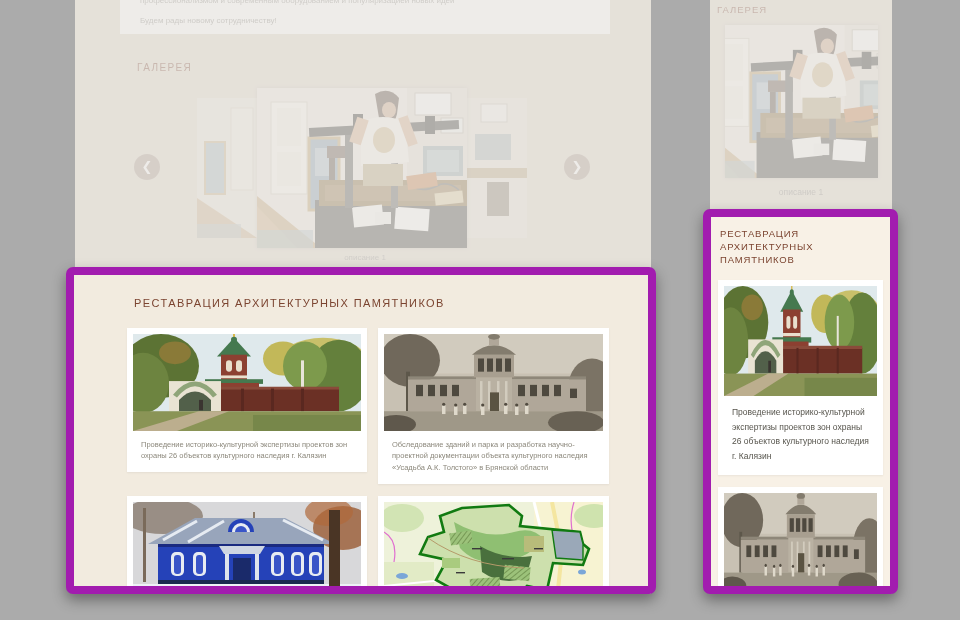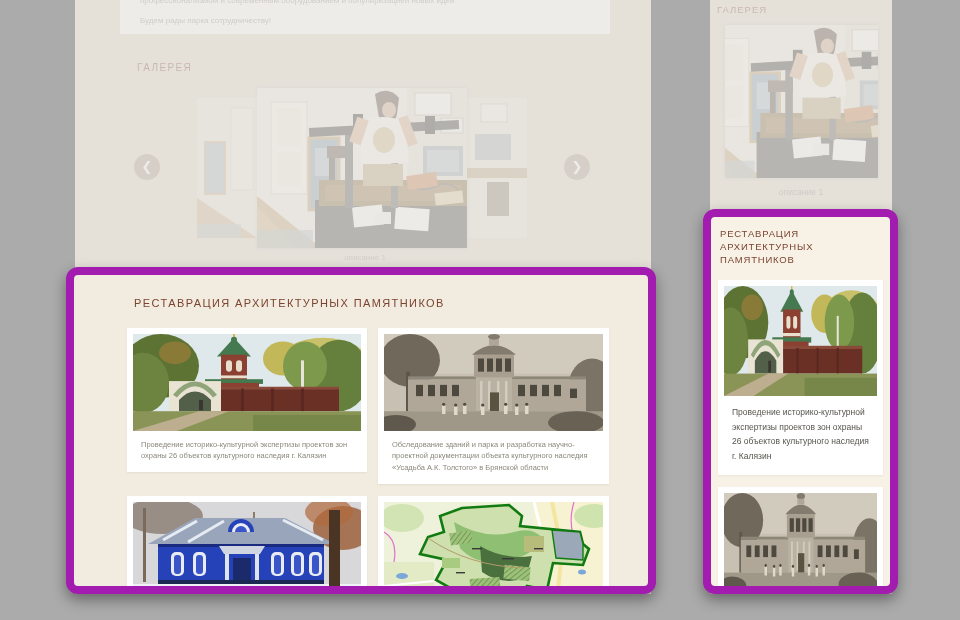--- a/index.html
+++ b/index.html
@@ -37,21 +37,21 @@
   .slide-main{left:137px;top:0;width:210px;height:160px;z-index:2;box-shadow:0 0 4px rgba(0,0,0,.15);}
   .nav-arrow{
     width:26px;height:26px;border-radius:50%;background:#a9988a;color:#fff;
     font-size:13px;line-height:26px;text-align:center;top:66px;z-index:3;
     font-family:"DejaVu Sans",sans-serif;
   }
   .d-gallery-caption{left:45px;top:253px;width:490px;text-align:center;font-size:8px;color:#97948c;}
   
   .hl-frame{
     box-sizing:border-box;background:#f2ebdf;border:8px solid #a21caf;
-    border-radius:12px;overflow:hidden;z-index:10;
+    border-radius:7px;overflow:hidden;z-index:10;
     box-shadow:0 6px 14px rgba(0,0,0,.38);
   }
   .frame-desktop{left:66px;top:267px;width:590px;height:327px;}
   .frame-desktop .sec-heading{margin:21px 0 0 60px;}
   .card-grid{display:flex;gap:11px;margin:17px 0 0 53px;align-items:flex-start;}
   .card-grid.row2{margin-top:12px;}
   .photo-card{background:#fff;padding:6px 6px 0 6px;box-shadow:0 1px 2px rgba(0,0,0,.06);}
   .photo-card.w1{width:228px;}
   .photo-card.w2{width:219px;}
   .photo-card .ph{width:100%;height:97px;overflow:hidden;}
@@ -301,21 +301,21 @@
         <rect x="72" y="70" width="9" height="1.4"></rect>
           <rect x="150" y="46" width="9" height="1.4"></rect>
       </g>
     </symbol>
   </defs>
 </svg>
 
 <div class="abs page-desktop">
   <div class="abs intro-block">
     <div class="intro-line1">профессионализмом и современным оборудованием и популяризацией новых идей</div>
-    <div class="intro-line2">Будем рады парка сотрудничеству!</div>
+    <div class="intro-line2">Будем рады новому сотрудничеству!</div>
   </div>
 
   <div class="abs sec-heading d-gallery-heading">ГАЛЕРЕЯ</div>
 
   <div class="abs carousel">
     <div class="abs slide-side" style="left:77px;">
       <svg class="imgsvg" viewBox="0 0 60 140" preserveAspectRatio="none">
           <use href="#sym-room-l"></use>
         </svg>
     </div>

